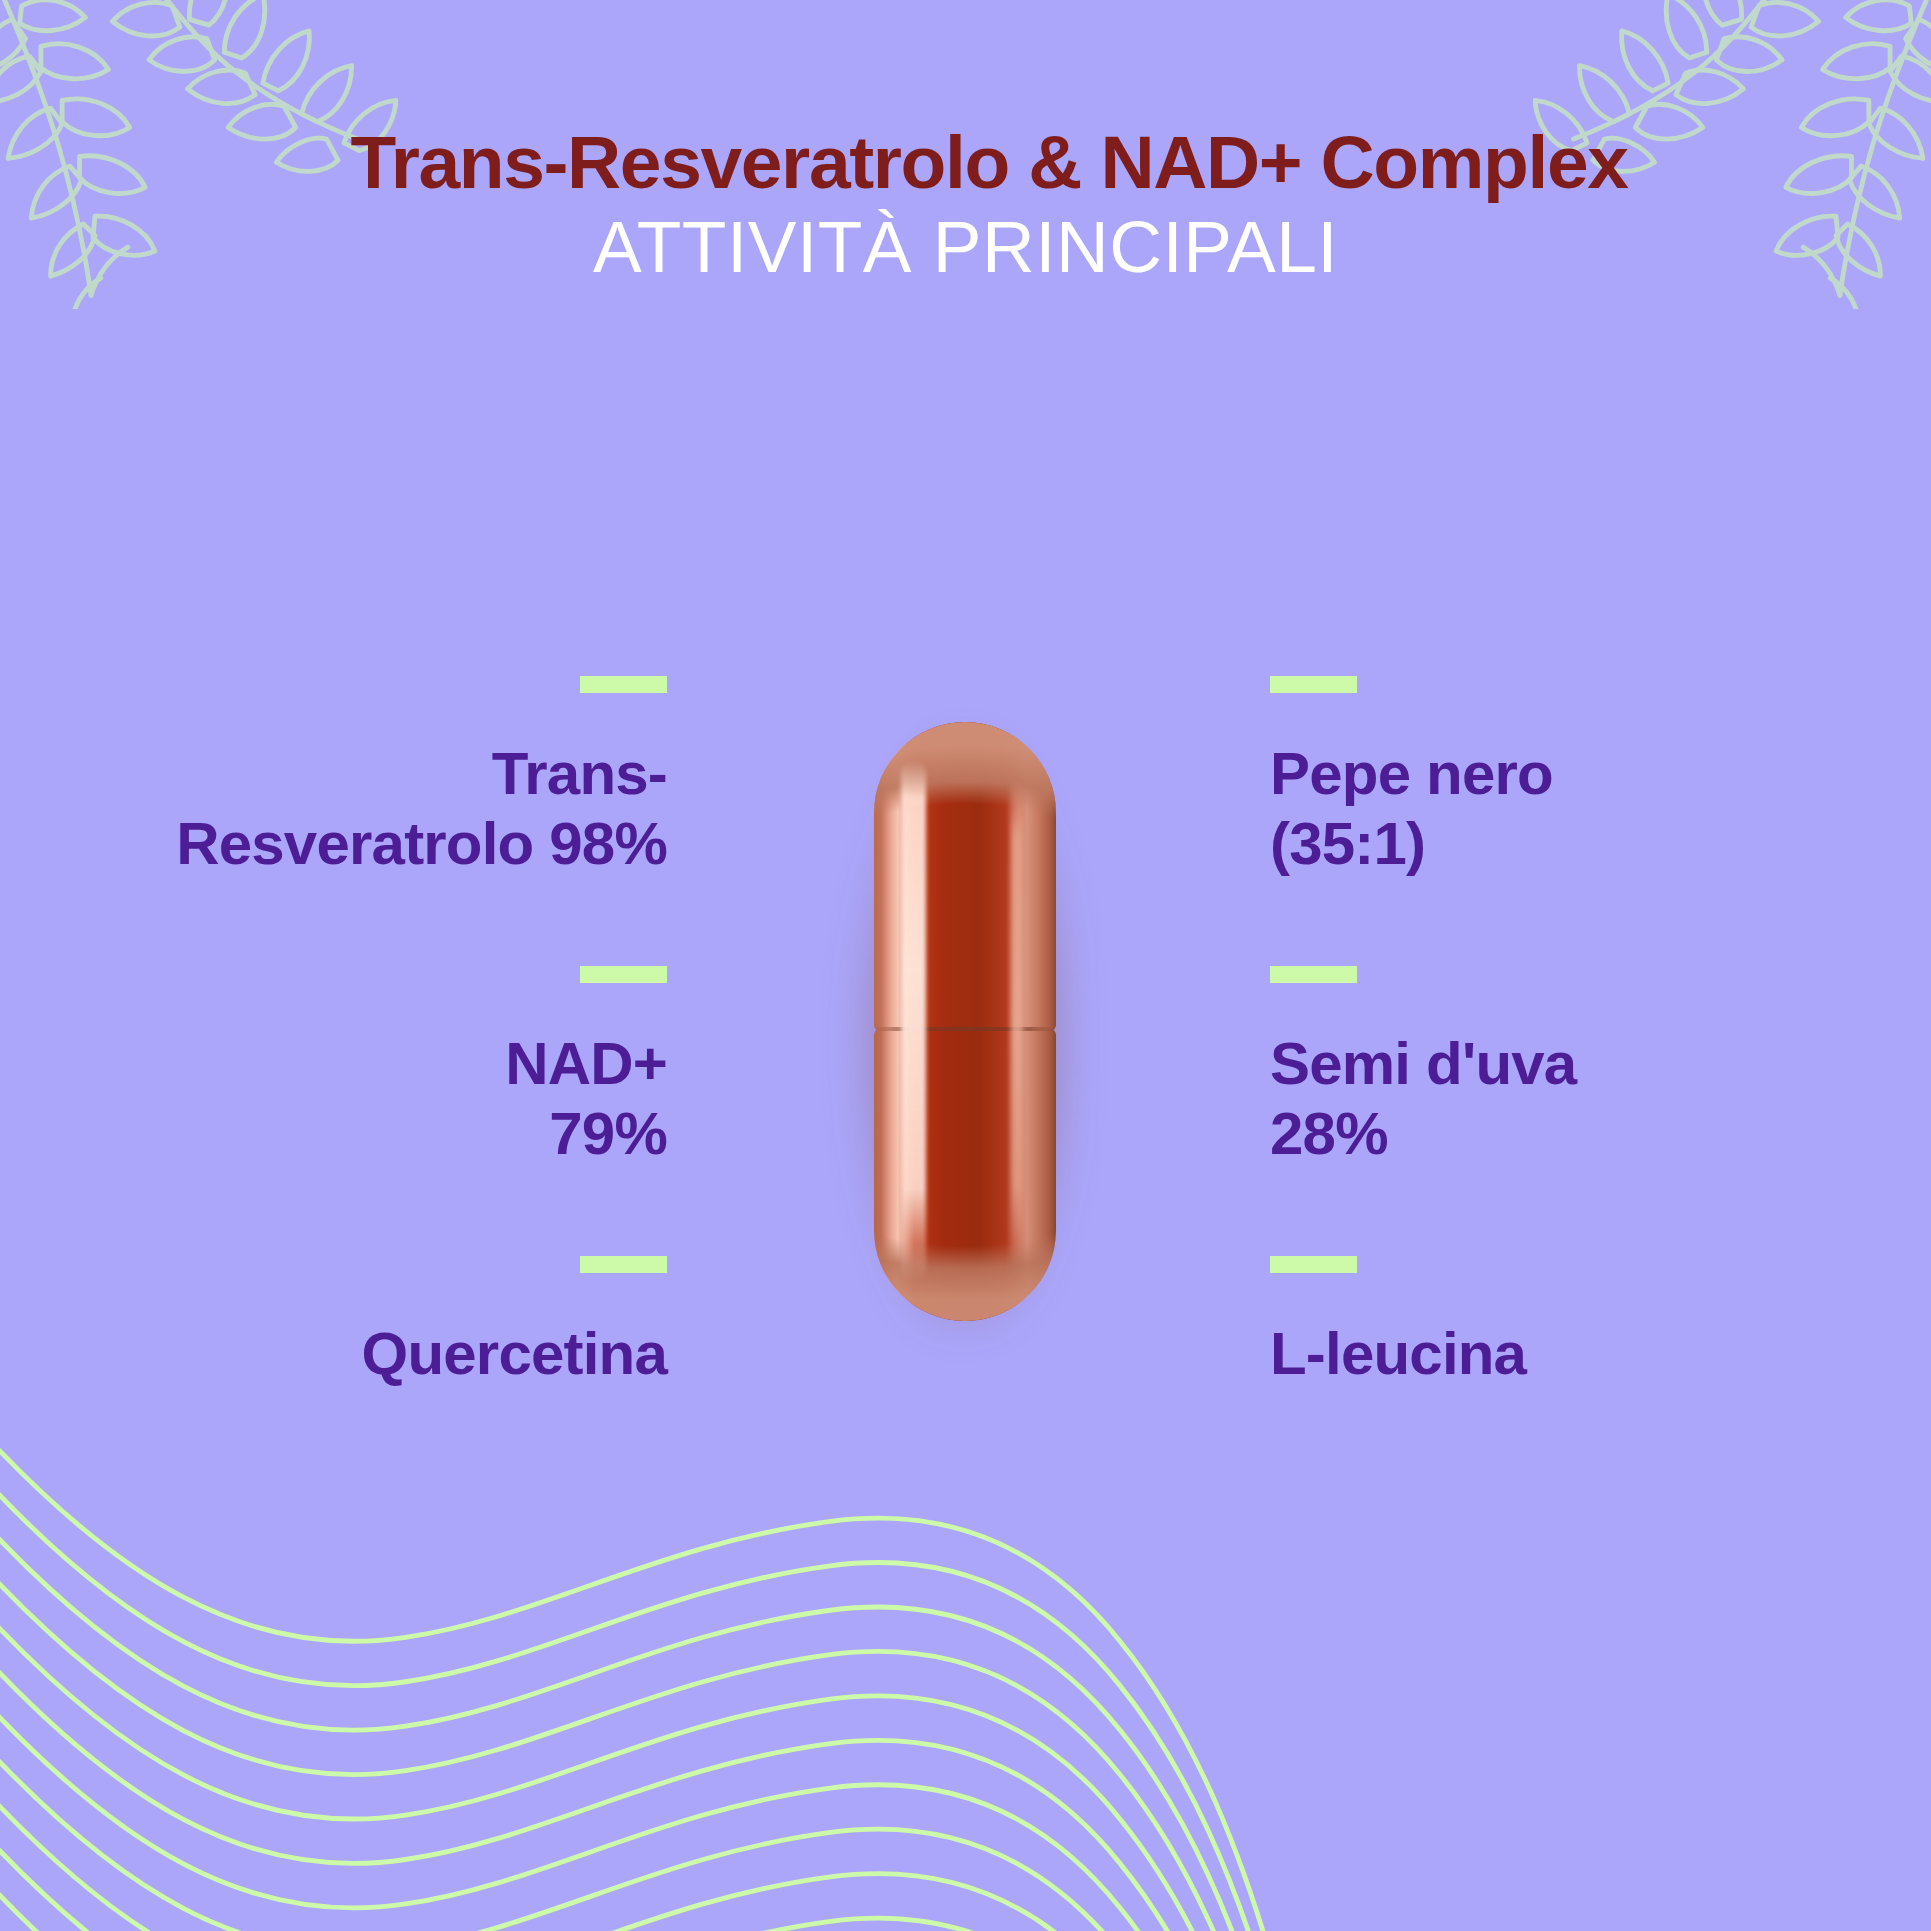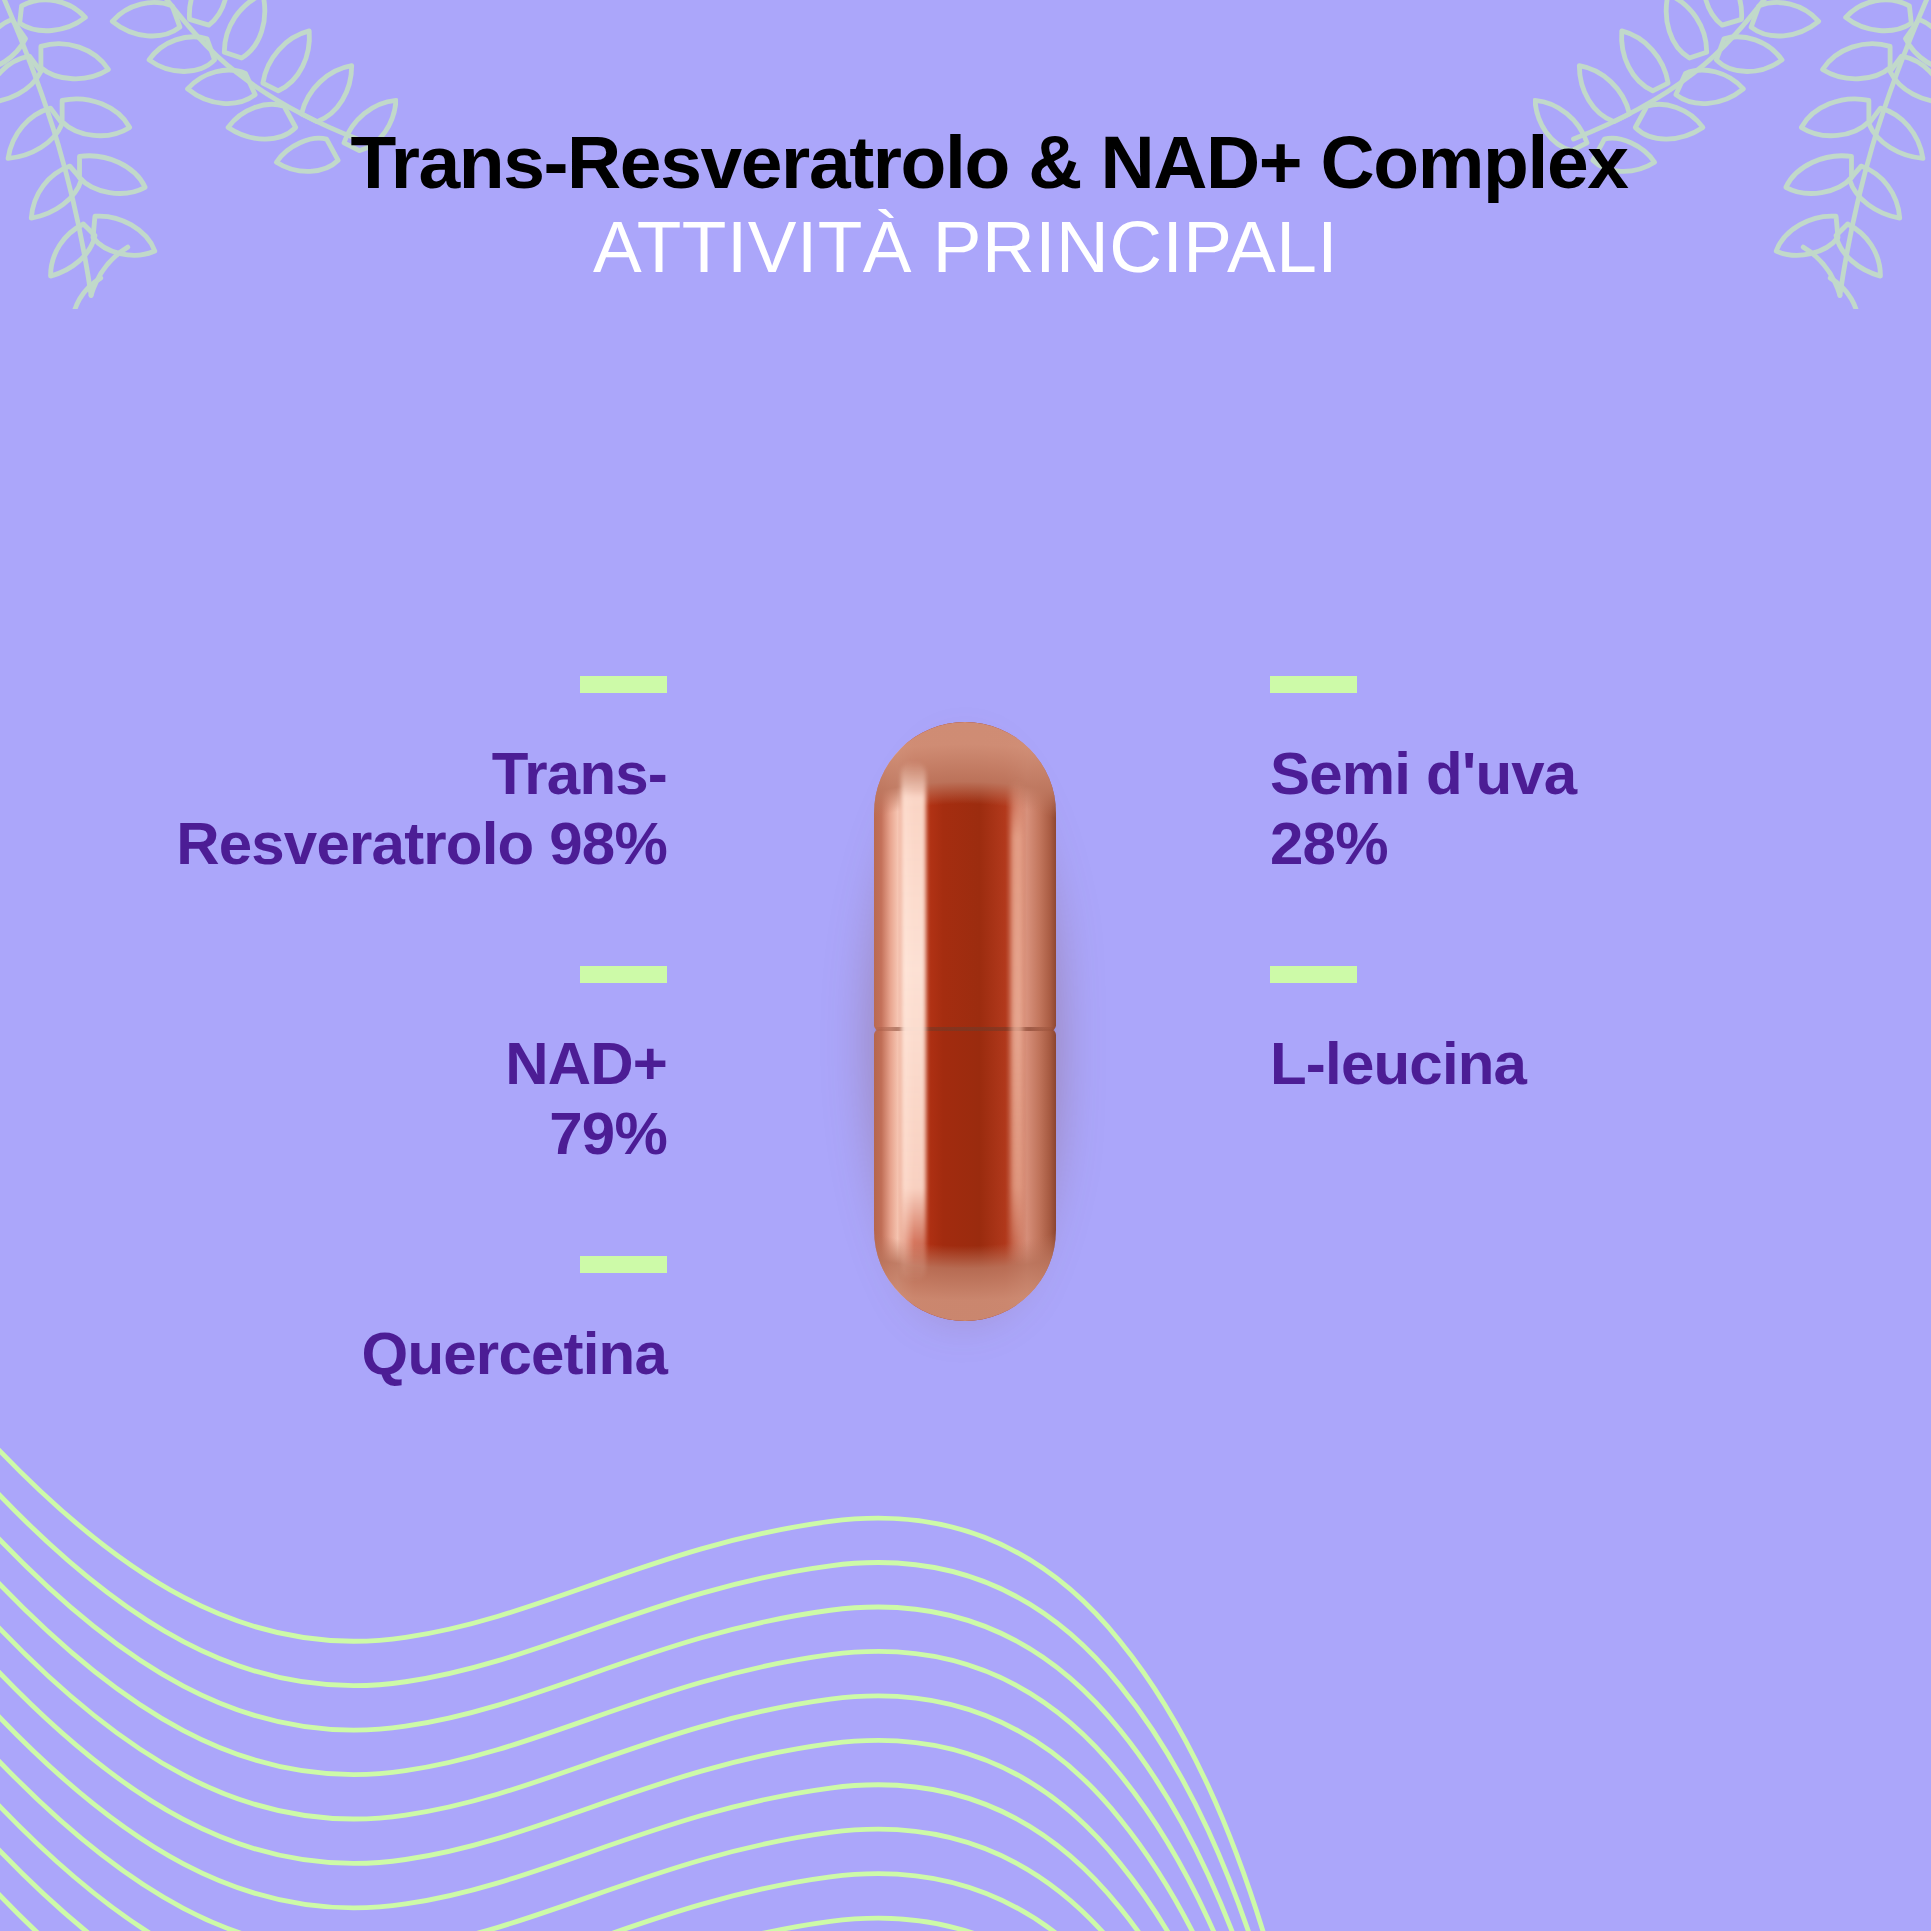--- a/index.html
+++ b/index.html
@@ -43,21 +43,21 @@
     top: 124px;
     left: 0;
     width: 1931px;
     text-align: center;
   }
   .title {
     font-size: 75px;
     font-weight: 700;
     letter-spacing: -1.4px;
     line-height: 1.02;
-    color: #000000;
+    color: #7f1d1d;
     margin: 0;
     padding-left: 47px;
   }
   .subtitle {
     font-size: 73px;
     font-weight: 400;
     letter-spacing: 0.5px;
     line-height: 1.12;
     color: #ffffff;
     margin: 5.8px 0 0 0;
@@ -342,20 +342,25 @@
 
     <div class="item r3">
       <span class="dash"></span>
       <p class="item-label">Quercetina</p>
     </div>
 
   </div>
 
   <div class="col col-right">
 
+    <div class="item r1">
+      <span class="dash"></span>
+      <p class="item-label">Pepe nero
+(35:1)</p>
+    </div>
 
     <div class="item r2">
       <span class="dash"></span>
       <p class="item-label">Semi d'uva
 28%</p>
     </div>
 
     <div class="item r3">
       <span class="dash"></span>
       <p class="item-label">L-leucina</p>

